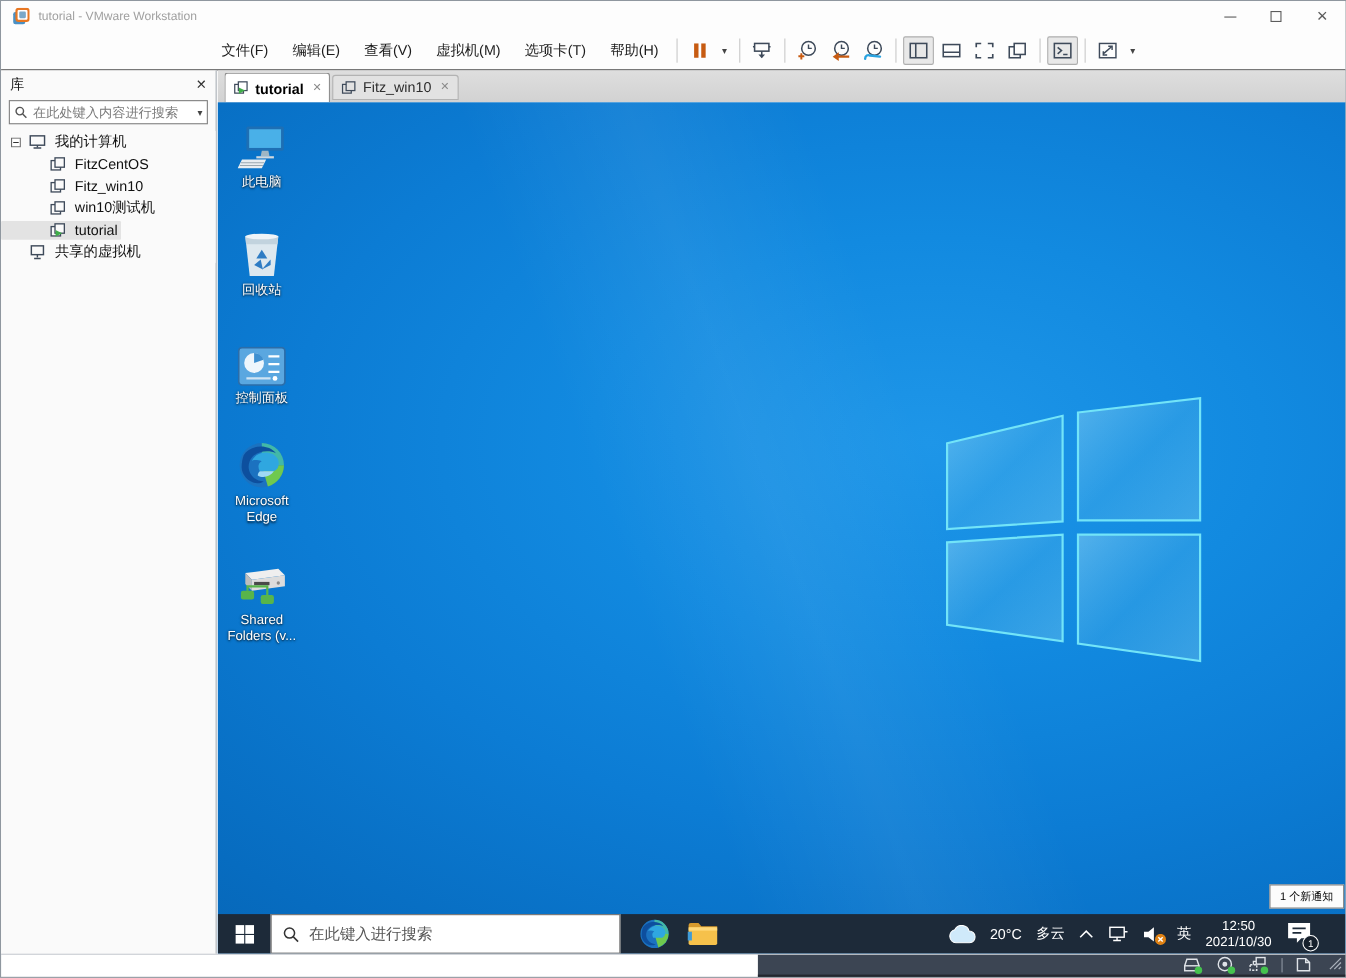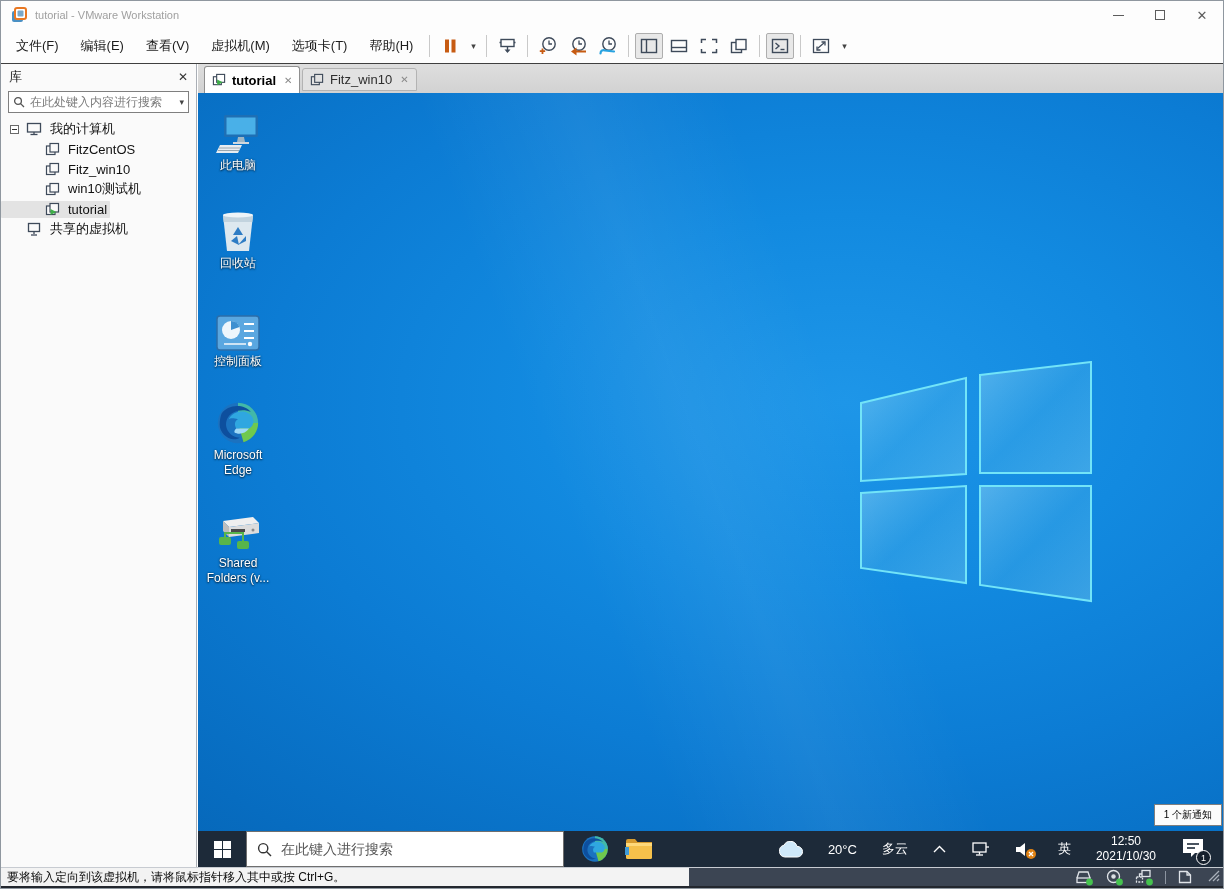--- a/index.html
+++ b/index.html
@@ -10,21 +10,21 @@
   
   .titlebar { position:absolute; left:0; top:0; right:0; height:28px; background:#fdfdfd; display:flex; align-items:center; }
   .titlebar .appicon { margin-left:10px; width:16px; height:16px; }
   .titlebar .title { margin-left:8px; font-size:11px; color:#a0a0a0; }
   .wincontrols { position:absolute; right:0; top:0; height:28px; display:flex; }
   .wbtn { width:42px; height:28px; display:flex; align-items:center; justify-content:center; color:#5c5c5c; font-size:13px; }
   .glyph-min { width:11px; height:1px; background:#5c5c5c; display:inline-block; }
   .glyph-max { width:10px; height:10px; border:1px solid #5c5c5c; display:inline-block; }
 
   
-  .menubar { position:absolute; left:0; top:28px; right:0; height:35px; background:#fdfdfd; border-bottom:1px solid #3f3f3f; display:flex; align-items:center; padding-left:4px; }
+  .menubar { position:absolute; left:0; top:28px; right:0; height:35px; background:#fdfdfd; border-bottom:1px solid #3f3f3f; display:flex; align-items:center; padding-left:4px;justify-content:center; }
   .menuitem { padding:0 11px; font-size:13px; color:#1c1c1c; height:100%; display:flex; align-items:center; }
   .tsep { width:1px; height:22px; background:#c9c9c9; margin:0 5px; }
   .tbtn { min-width:28px; height:26px; display:flex; align-items:center; justify-content:center; border:1px solid transparent; border-radius:2px; margin:0 1px; }
   .tbtn.active { background:#e8e8e8; border-color:#aeaeae; }
   .tbtn.caret { min-width:14px; }
   .caret-glyph { font-size:9px; color:#444; }
 
   
   .sidebar { position:absolute; left:0; top:63px; width:196px; bottom:21px; background:#fafafa; border-right:1px solid #a9aeb5; }
   .side-header { height:25px; display:flex; align-items:center; padding:0 8px; font-size:13px; color:#1c1c1c; }
@@ -60,21 +60,21 @@
   .dicon .ig { height:44px; display:flex; align-items:flex-end; justify-content:center; }
   .dlabel { margin-top:3px; font-size:12px; color:#fff; line-height:15px; text-shadow:0 1px 2px rgba(0,0,0,.7), 0 0 2px rgba(0,0,0,.5); }
 
   
   .taskbar { position:absolute; left:0; right:0; bottom:0; height:36px; background:#1d2a39; display:flex; align-items:center; }
   .startbtn { width:48px; height:40px; display:flex; align-items:center; justify-content:center; }
   .tb-search { width:318px; height:36px; margin-top:0; background:#fff; border:1px solid #6f6f6f; display:flex; align-items:center; padding:0 10px; }
   .tb-search input { flex:1; border:none; outline:none; font-size:14px; color:#333; min-width:0; font-family:inherit; }
   .tb-search input::placeholder { color:#565656; }
   .tb-app { width:44px; height:40px; display:flex; align-items:center; justify-content:center; }
-  .tray { margin-left:auto; display:flex; align-items:center; gap:25px; padding-right:16px; color:#fff; font-size:13px; }
+  .tray { margin-left:auto; display:flex; align-items:center; gap:13px; padding-right:28px; color:#fff; font-size:13px; }
   .tray .clock { text-align:center; font-size:12px; line-height:15px; }
   .badgewrap { position:relative; width:26px; height:24px; }
   .badge { position:absolute; right:-4px; bottom:-4px; width:15px; height:15px; border-radius:50%; background:#16202c; border:1.5px solid #fff; color:#fff; font-size:9px; display:flex; align-items:center; justify-content:center; }
 
   .toast { position:absolute; right:1px; bottom:41px; background:#fcfcfc; border:1px solid #7f7f7f; font-size:10px; color:#000; padding:3px 9px; }
 
   
   .statusbar { position:absolute; left:0; right:0; bottom:0; height:21px; border-top:1px solid #c7cbd1; }
   .sb-left { position:absolute; left:0; top:0; bottom:0; width:688px; background:#f3f3f3; font-size:12px; color:#0a0a0a; display:flex; align-items:center; padding-left:6px; border-bottom:2px solid #23272e; }
   .sb-right { position:absolute; left:688px; right:0; top:0; bottom:0; background:#3c4553; display:flex; align-items:center; justify-content:flex-end; gap:11px; padding-right:30px; border-bottom:2px solid #23272e; }
@@ -477,23 +477,20 @@
           </svg>
           <div class="badge">1</div>
         </div>
       </div>
     </div>
 
     <div class="toast">1 个新通知</div>
   </div>
 
   <div class="statusbar">
-    <div class="sb-left">
-      <span>要将输入定向到该虚拟机，请将鼠标指针移入其中或按 Ctrl+G。</span>
-    </div>
     <div class="sb-right">
       <svg width="19" height="17" viewBox="0 0 19 17" fill="none" stroke="#dfe3e8" stroke-width="1.3">
         <path d="M2 9 L4 3 H13 L15 9"></path>
           <rect x="2" y="9" width="13" height="4.5"></rect>
         <circle cx="14.5" cy="13" r="3.4" fill="#45c24e" stroke="none"></circle>
       </svg>
       <svg width="19" height="17" viewBox="0 0 19 17" fill="none" stroke="#dfe3e8" stroke-width="1.3">
         <circle cx="8.5" cy="7.5" r="6"></circle>
           <circle cx="8.5" cy="7.5" r="1.6" fill="#dfe3e8"></circle>
         <circle cx="14.5" cy="13" r="3.4" fill="#45c24e" stroke="none"></circle>

